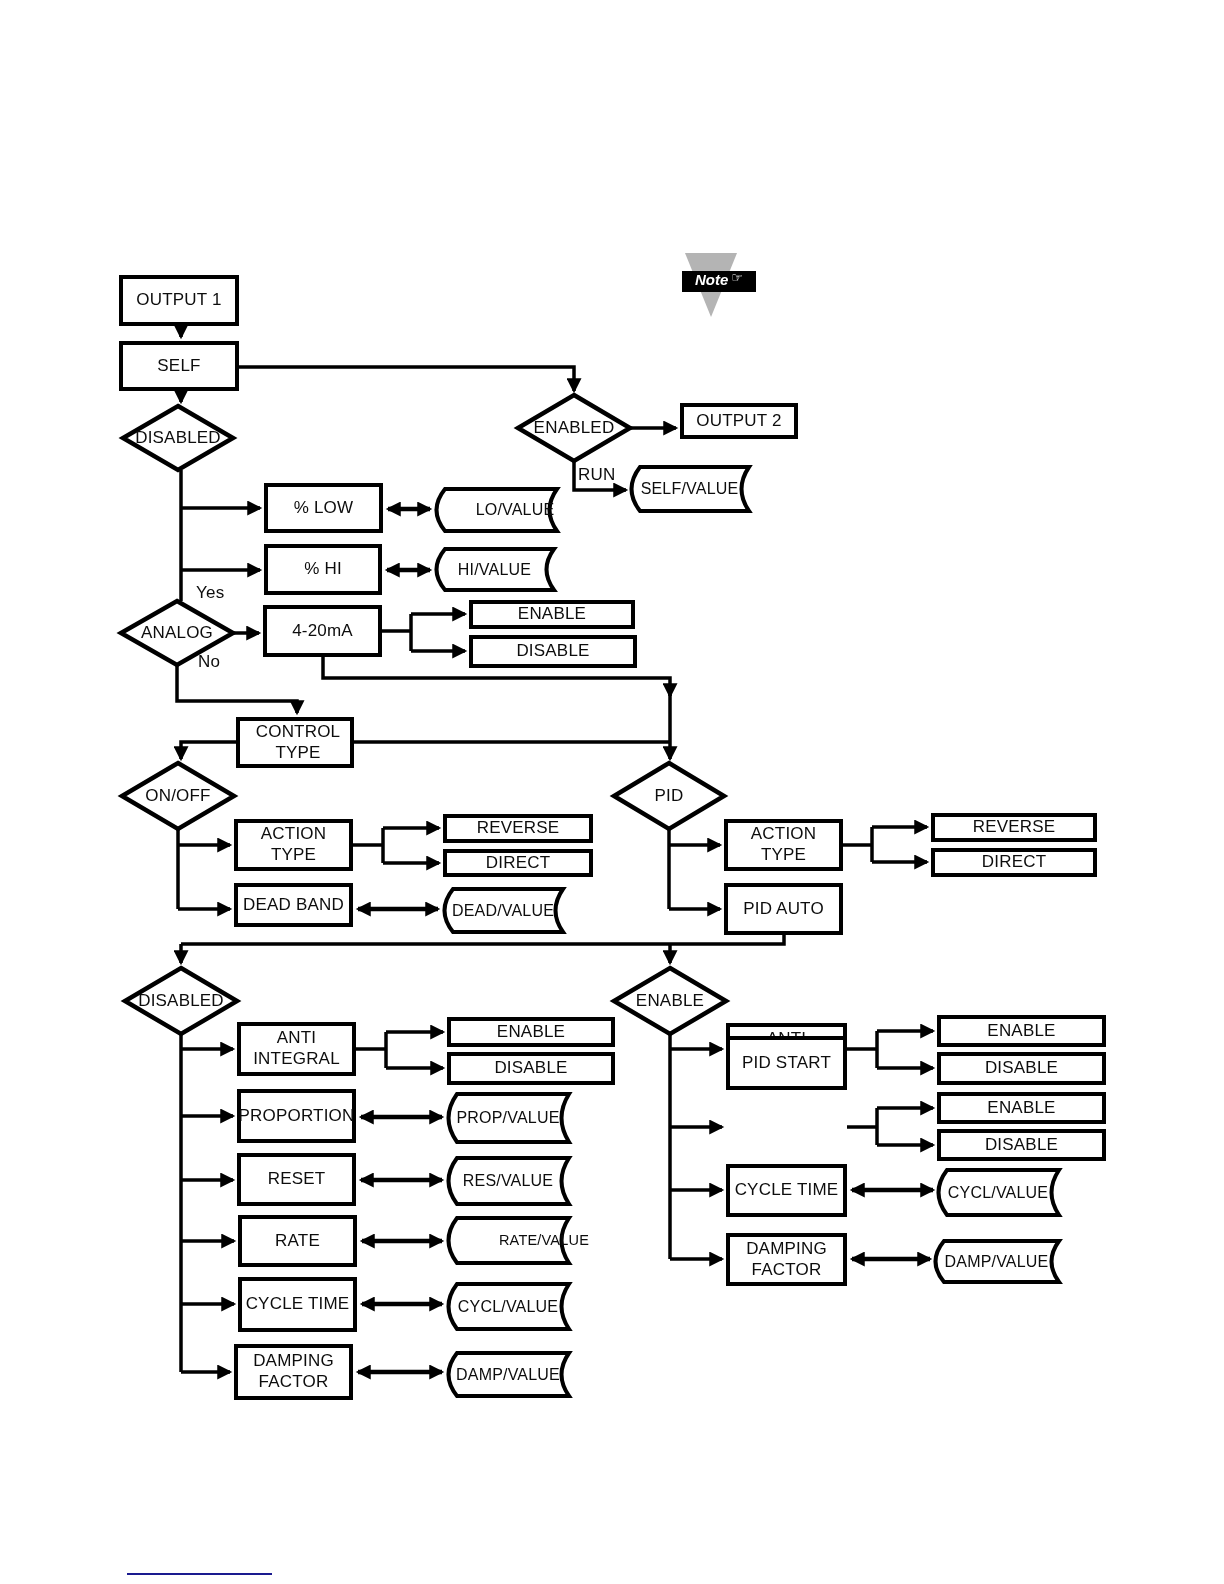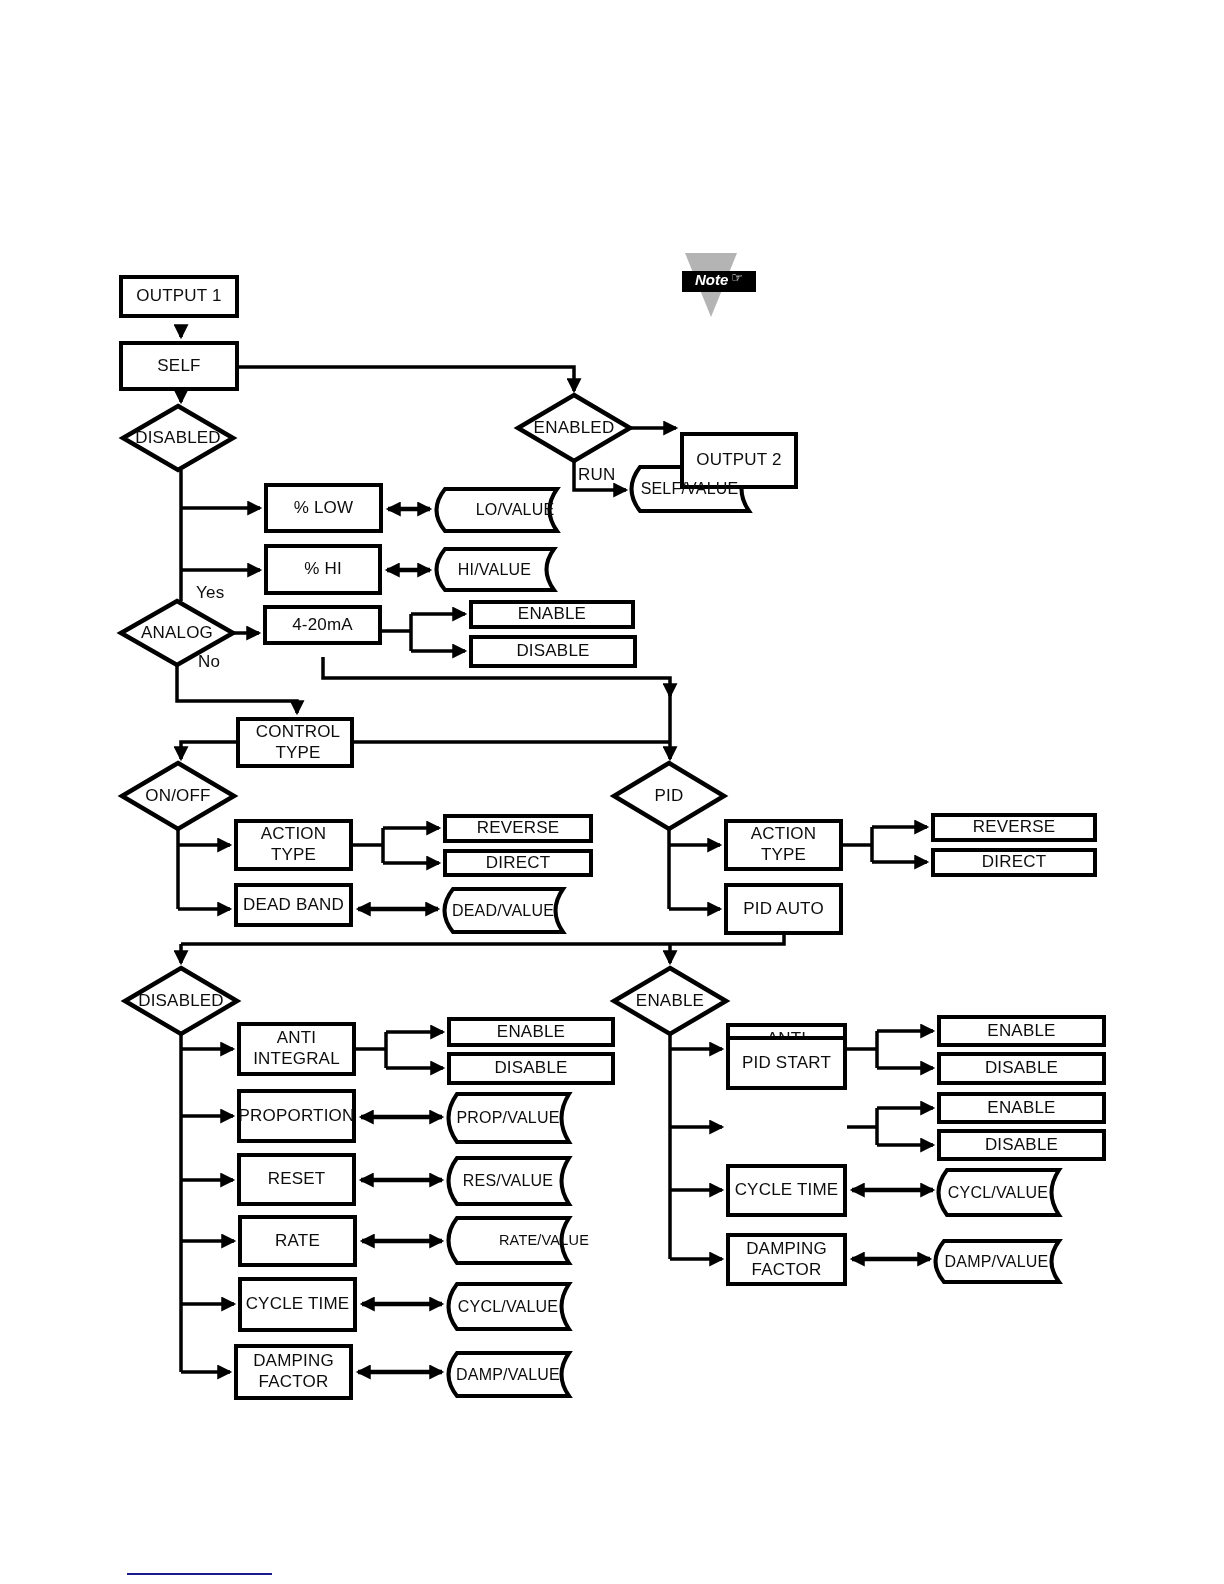--- a/index.html
+++ b/index.html
@@ -127,26 +127,26 @@
   <path class="shape" d="M457 1158 H569 Q554 1181 569 1204 H457 Q440 1181 457 1158 Z"></path>
   <path class="shape" d="M457 1218 H569 Q554 1240.5 569 1263 H457 Q440 1240.5 457 1218 Z"></path>
   <path class="shape" d="M457 1284 H569 Q554 1306.5 569 1329 H457 Q440 1306.5 457 1284 Z"></path>
   <path class="shape" d="M457 1353 H569 Q554 1374.5 569 1396 H457 Q440 1374.5 457 1353 Z"></path>
   <path class="shape" d="M947 1170 H1059 Q1044 1192.5 1059 1215 H947 Q930 1192.5 947 1170 Z"></path>
   <path class="shape" d="M944 1241 H1059 Q1044 1261.5 1059 1282 H944 Q927 1261.5 944 1241 Z"></path>
 
   <polygon points="685,253 737,253 711,317" fill="#b4b4b4"></polygon>
 </svg>
 
-<div class="box" style="left:119px;top:275px;width:120px;height:43px;">OUTPUT 1</div>
+<div class="box" style="left:119px;top:275px;width:120px;height:51px;">OUTPUT 1</div>
 <div class="box" style="left:119px;top:341px;width:120px;height:50px;">SELF</div>
-<div class="box" style="left:680px;top:403px;width:118px;height:57px;margin-top:29px;">OUTPUT 2</div>
+<div class="box" style="left:680px;top:403px;width:118px;height:36px;">OUTPUT 2</div>
 <div class="box" style="left:264px;top:483px;width:119px;height:50px;">% LOW</div>
 <div class="box" style="left:264px;top:544px;width:118px;height:51px;">% HI</div>
-<div class="box" style="left:263px;top:605px;width:119px;height:40px;">4-20mA</div>
+<div class="box" style="left:263px;top:605px;width:119px;height:52px;">4-20mA</div>
 <div class="box" style="left:469px;top:600px;width:166px;height:29px;">ENABLE</div>
 <div class="box" style="left:469px;top:635px;width:168px;height:33px;">DISABLE</div>
 <div class="box" style="left:236px;top:717px;width:118px;height:51px;padding-left:6px;">CONTROL TYPE</div>
 <div class="box" style="left:234px;top:819px;width:119px;height:52px;">ACTION TYPE</div>
 <div class="box" style="left:443px;top:814px;width:150px;height:29px;">REVERSE</div>
 <div class="box" style="left:443px;top:849px;width:150px;height:28px;">DIRECT</div>
 <div class="box" style="left:234px;top:883px;width:119px;height:44px;">DEAD BAND</div>
 <div class="box" style="left:724px;top:819px;width:119px;height:52px;">ACTION TYPE</div>
 <div class="box" style="left:931px;top:813px;width:166px;height:29px;">REVERSE</div>
 <div class="box" style="left:931px;top:848px;width:166px;height:29px;">DIRECT</div>

